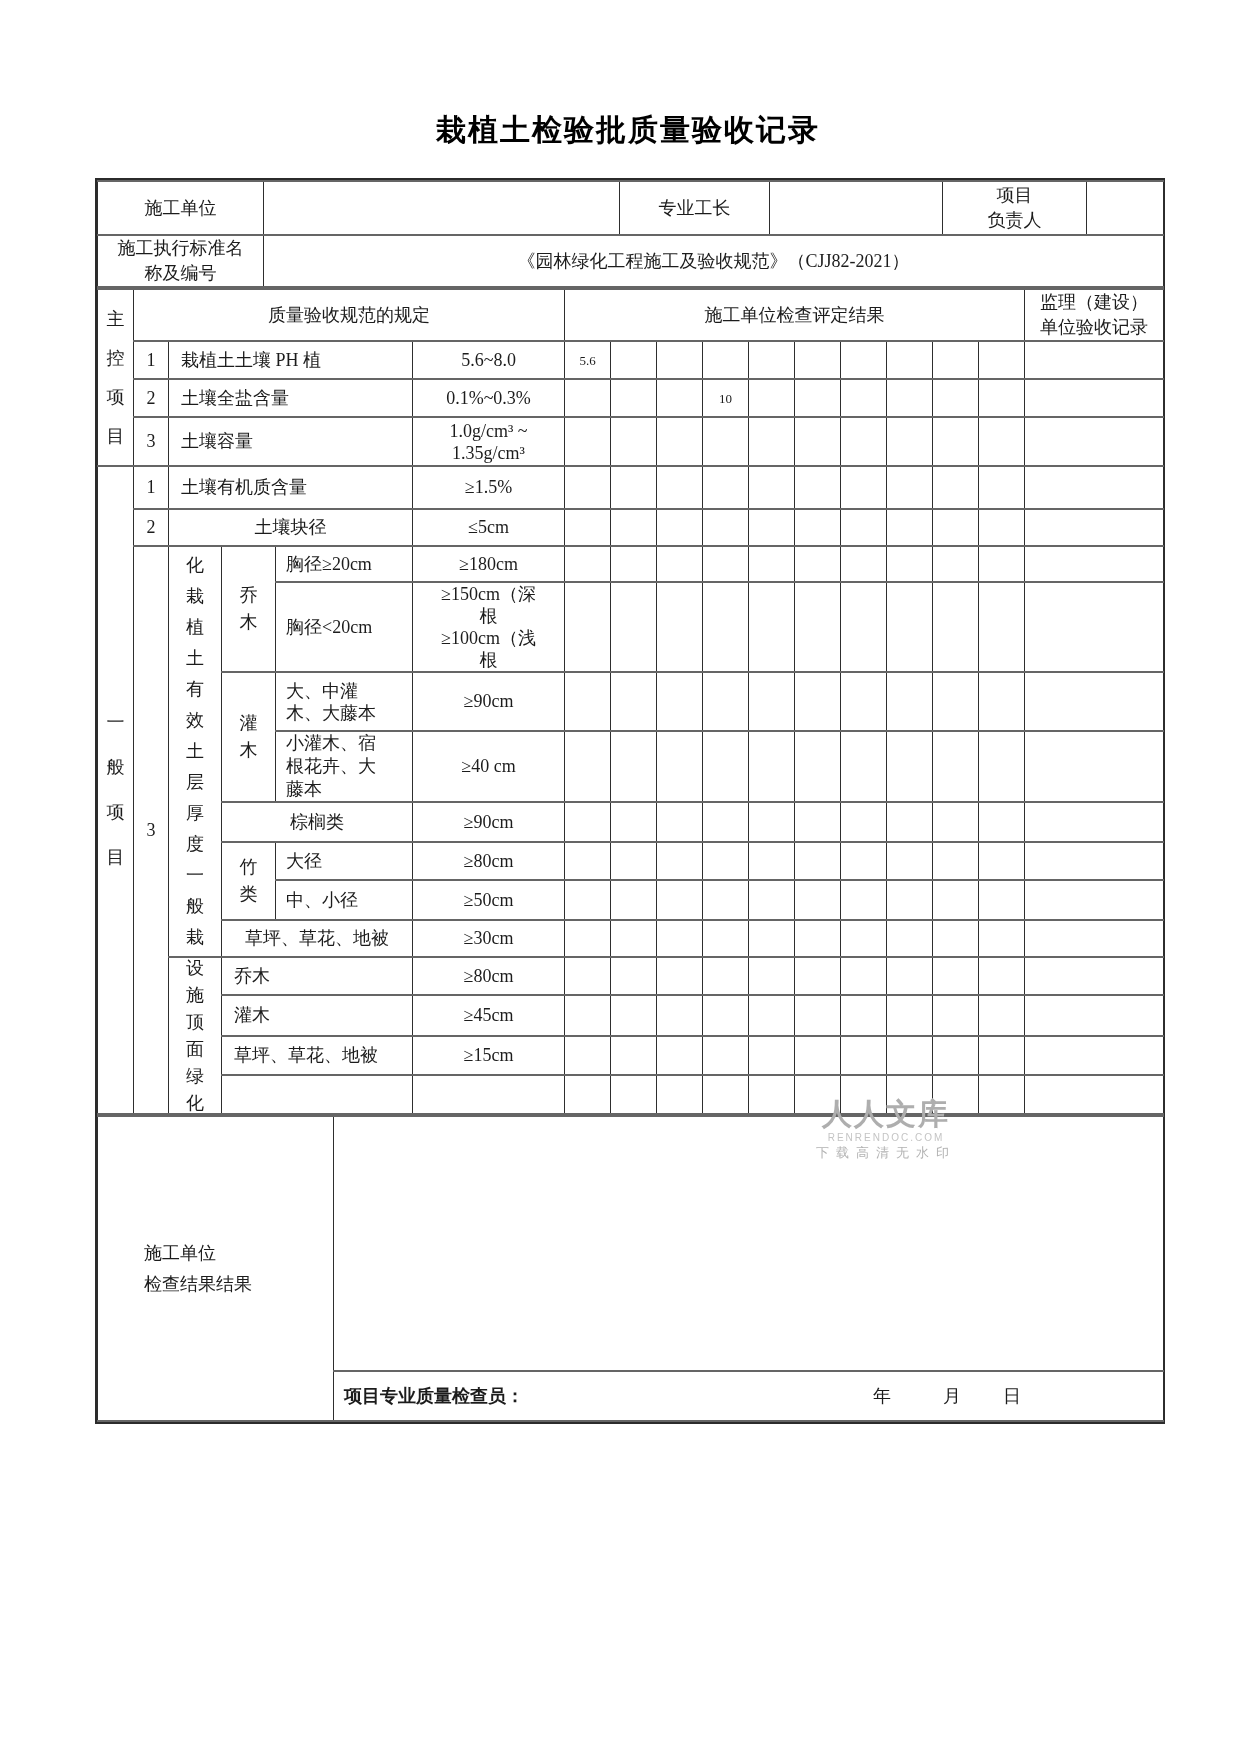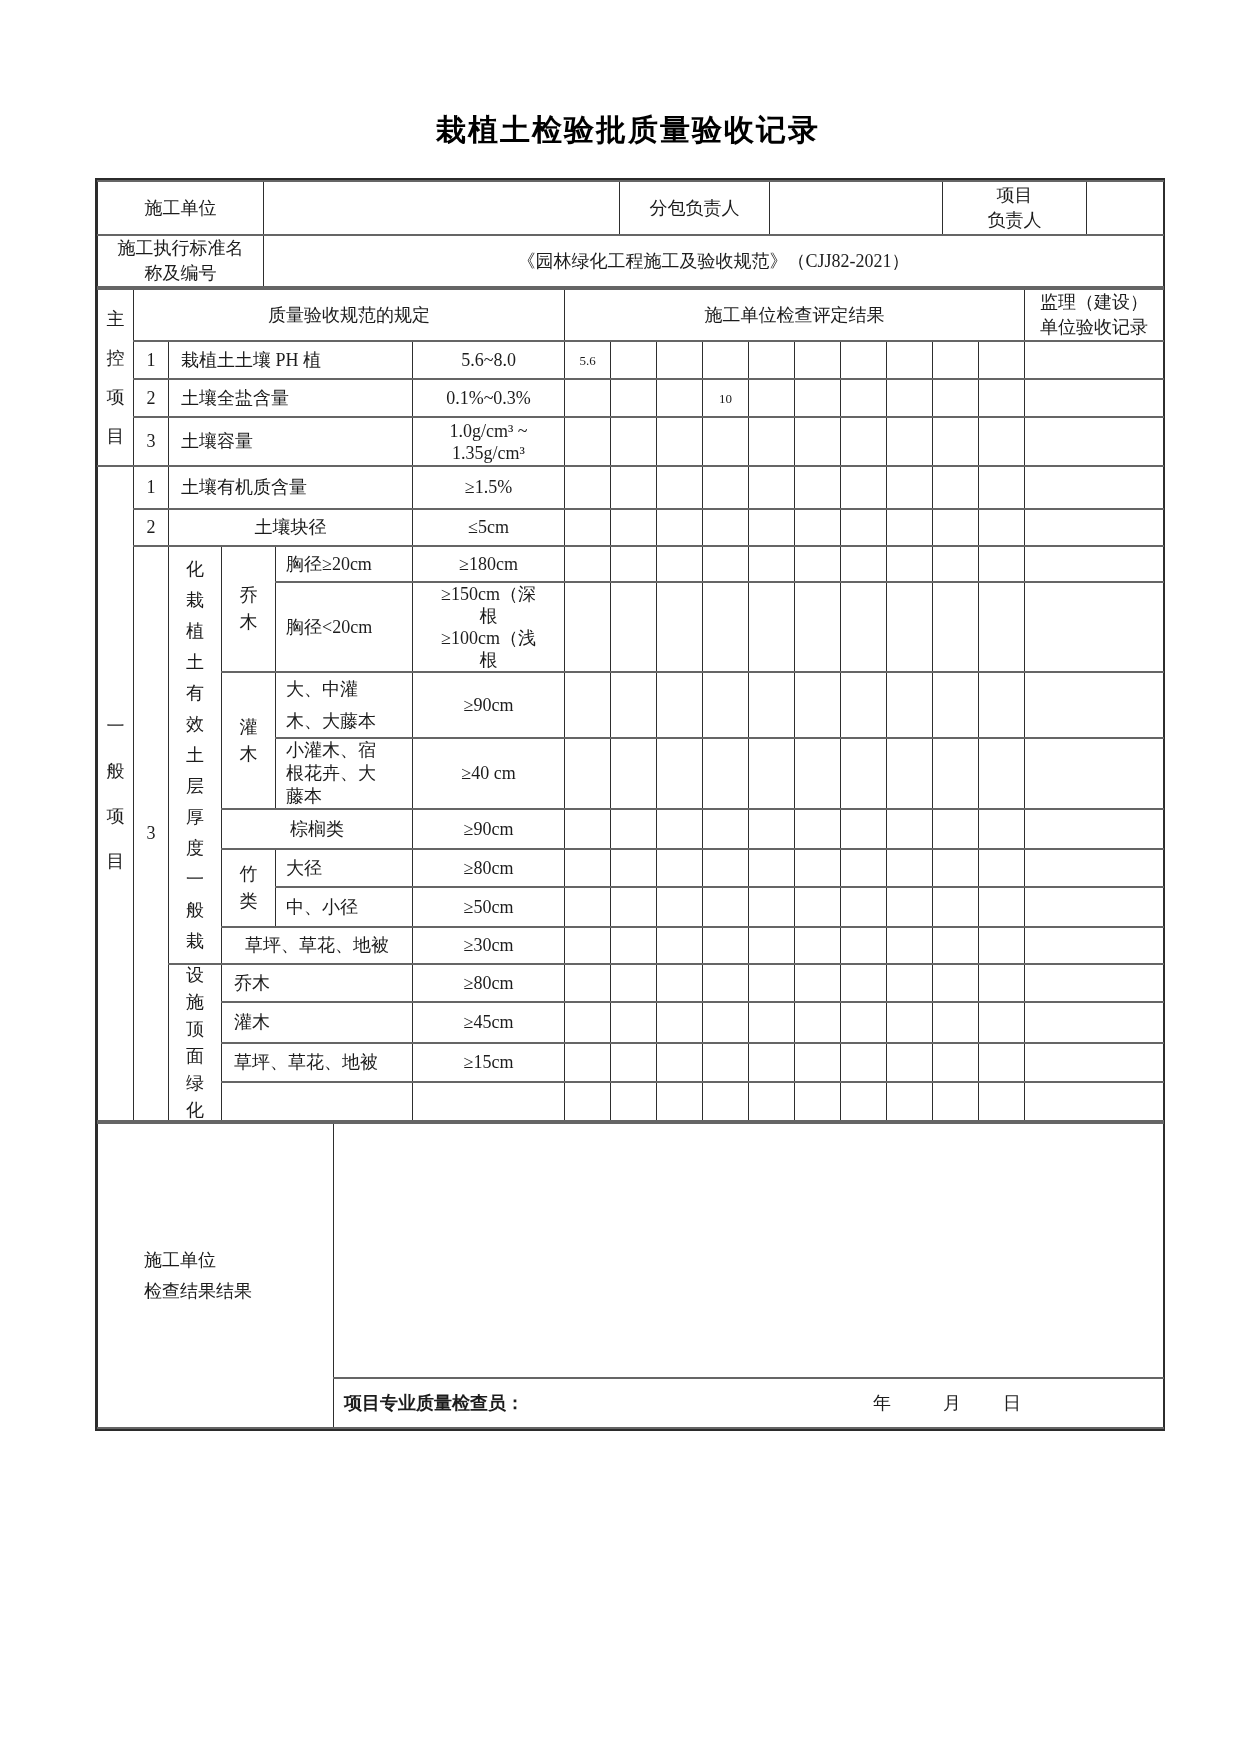--- a/index.html
+++ b/index.html
@@ -14,21 +14,21 @@
      font-size:18px;text-align:center;vertical-align:middle;padding:0;overflow:hidden;
      line-height:25px;}
   .pre{white-space:pre-line;}
   .l{text-align:left;padding-left:12px;}
   .l10{text-align:left;padding-left:10px;}
   .chk{font-size:13px;line-height:15px;}
   .vtd{padding:0;}
   .vlabel{display:flex;flex-direction:column;justify-content:center;align-items:center;
           width:100%;margin:auto;line-height:19px;font-size:18px;}
   .gap20{gap:20px;} .gap26{gap:26px;} .gap12{gap:12px;} .gap8{gap:8px;}
-  .lh22{line-height:22px;} .lh23{line-height:23px;} .lh26{line-height:32px;margin-top:10px;}
+  .lh22{line-height:22px;} .lh23{line-height:23px;} .lh26{line-height:22px;margin-top:10px;}
   .footer-label{text-align:left;padding-left:46px;line-height:31px;white-space:pre-line;}
   .sig-row{display:flex;align-items:center;width:100%;}
   .sig-label{padding-left:10px;font-weight:bold;}
   .sig-dates{margin-left:auto;margin-right:142px;display:flex;}
   .sig-dates span:nth-child(1){margin-right:52px;}
   .sig-dates span:nth-child(2){margin-right:42px;}
   .watermark{position:absolute;left:806px;top:1097px;width:160px;text-align:center;
              z-index:5;pointer-events:none;font-family:"Liberation Sans","DejaVu Sans",sans-serif;}
   .wm1{font-size:30px;font-weight:600;color:#aeaeae;letter-spacing:2px;line-height:34px;
        font-family:"Liberation Serif","DejaVu Serif",serif;}
@@ -50,21 +50,21 @@
           <col style="width:356px">
           <col style="width:150px">
                 <col style="width:173px">
           <col style="width:144px">
           <col style="width:77px">
         </colgroup>
       <tbody>
       <tr style="height:54px">
         <td>施工单位</td>
         <td></td>
-        <td>分包负责人</td>
+        <td>专业工长</td>
         <td></td>
         <td class="pre">项目
 负责人</td>
         <td></td>
       </tr>
       <tr style="height:52px">
         <td class="pre">施工执行标准名
 称及编号</td>
         <td colspan="5">《园林绿化工程施工及验收规范》（CJJ82-2021）</td>
       </tr>
@@ -450,14 +450,19 @@
               <span>月</span>
               <span>日</span>
             </span>
           </div>
         </td>
       </tr>
     </tbody>
       </table>
   </div>
 
+  <div class="watermark">
+    <div class="wm1">人人文库</div>
+    <div class="wm2">RENRENDOC.COM</div>
+    <div class="wm3">下载高清无水印</div>
+  </div>
 
 </div>
 
 </body></html>

